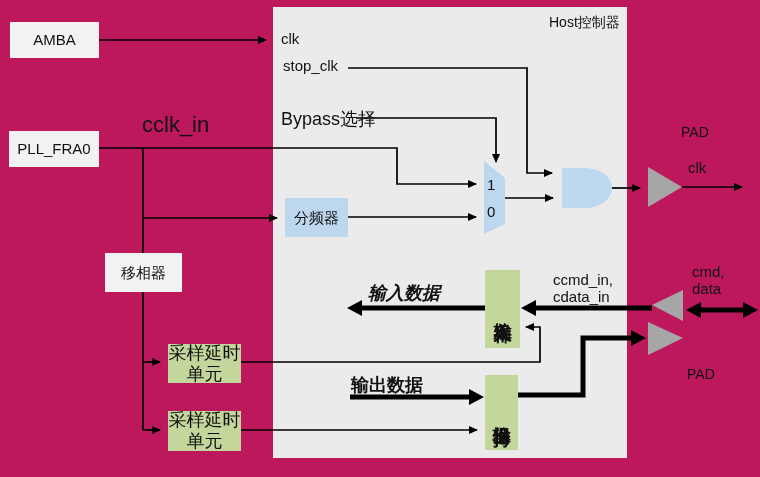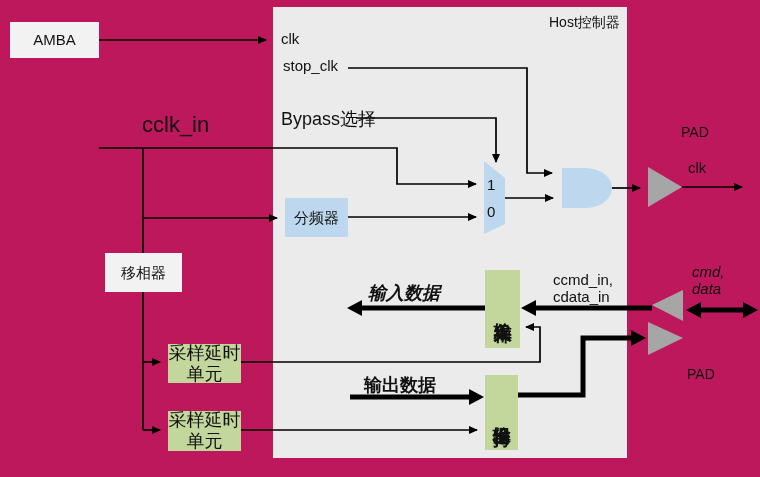--- a/index.html
+++ b/index.html
@@ -86,20 +86,23 @@
 
     <polygon points="648,167 648,207 682,187" fill="var(--pad_gray)"></polygon>
     <polygon points="683,290 683,321 652,305" fill="var(--pad_gray)"></polygon>
     <polygon points="648,322 648,355 683,338" fill="var(--pad_gray)"></polygon>
   </svg>
 
   <div class="abs box graybox t15" style="left:10px;top:22px;width:89px;height:36px;">
     <span>AMBA</span>
   </div>
 
+  <div class="abs box graybox t15" style="left:9px;top:131px;width:90px;height:36px;">
+    <span>PLL_FRA0</span>
+  </div>
 
   <div class="abs box graybox t15" style="left:105px;top:253px;width:77px;height:39px;">
     <span>移相器</span>
   </div>
 
   <div class="abs box bluebox t15" style="left:285px;top:198px;width:63px;height:39px;">
     <span>分频器</span>
   </div>
 
   <div class="abs box greenbox t14" style="left:168px;top:344px;width:73px;height:39px;">
@@ -133,21 +136,21 @@
 
   <div class="abs lbl t18" style="left:649px;top:125px;">PAD</div>
 
   <div class="abs lbl t15" style="left:688px;top:160px;">clk</div>
 
   <div class="abs lbl t15" style="left:553px;top:272px;">ccmd_in,
 cdata_in</div>
 
   <div class="abs lbl t14 bold" style="left:368px;top:283px;font-style:italic;">输入数据</div>
 
-  <div class="abs lbl t14 bold" style="left:364px;top:375px;">输出数据</div>
+  <div class="abs lbl t14 bold" style="left:351px;top:375px;">输出数据</div>
 
 
-  <div class="abs lbl t15" style="left:692px;top:264px;font-style:italic;">cmd,
+  <div class="abs lbl t15" style="left:692px;top:264px;">cmd,
 data</div>
 
   <div class="abs lbl t18" style="left:655px;top:367px;">PAD</div>
 
 </div>
 
 </body></html>

